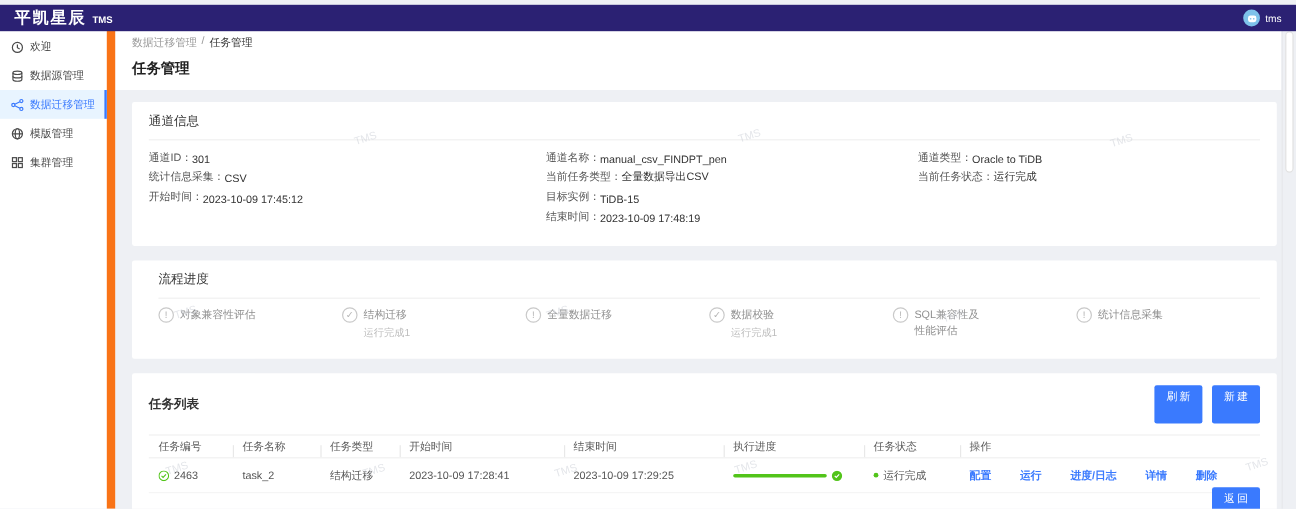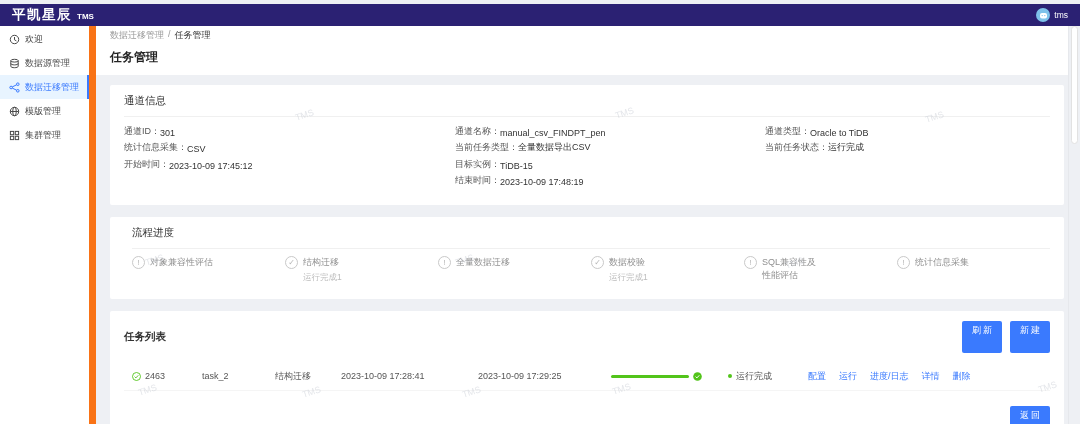--- a/index.html
+++ b/index.html
@@ -66,21 +66,21 @@
                   height:20px; align-items:center; font-size:9px; color:#595959; }
   .th { padding-left:8px; position:relative; }
   .th + .th::before { content:""; position:absolute; left:0; top:5px; height:10px; width:1px; background:#e8e8e8; }
   .c-1{width:70px}.c-2{width:73px}.c-3{width:66px}.c-4{width:137px}.c-5{width:133px}
   .c-6{width:117px}.c-7{width:80px}.c-8{flex:1}
   .table-row { display:flex; align-items:center; height:29px; border-bottom:1px solid #f5f5f5;
                font-size:9px; color:#555; }
   .td { padding-left:8px; display:flex; align-items:center; gap:4px; }
   .progress-line { width:78px; height:3px; background:#52c41a; border-radius:2px; }
   .status-dot { width:4px; height:4px; border-radius:50%; background:#52c41a; }
-  .actions { gap:13px; }
+  .actions { gap:24px;font-weight:bold; }
   .action-link { color:#3a7afe; cursor:pointer; white-space:nowrap; }
   .back-btn { position:absolute; right:14px; top:95px; }
 
   
   .wm { position:absolute; font-size:9px; color:#c9cdd5; opacity:.5; transform:rotate(-18deg);
         z-index:5; pointer-events:none; }
   .scrollbar { position:absolute; top:22px; right:0; bottom:0; width:12px; background:#eef0f4;
                border-left:1px solid #e6e8ec; z-index:30; }
   .scroll-thumb { position:absolute; top:4px; left:2px; width:7px; height:118px; background:#fff;
                   border:1px solid #e2e2e2; border-radius:5px; cursor:pointer; }
@@ -260,20 +260,30 @@
       </div>
     </div>
 
     <div class="card" id="tasks-card">
       <div class="tasks-head">
         <span class="tasks-title">任务列表</span>
         <div class="tasks-buttons">
           <button class="btn">刷新</button>
           <button class="btn">新建</button>
         </div>
+      </div>
+      <div class="table-header">
+        <span class="th c-1">任务编号</span>
+        <span class="th c-2">任务名称</span>
+        <span class="th c-3">任务类型</span>
+        <span class="th c-4">开始时间</span>
+        <span class="th c-5">结束时间</span>
+        <span class="th c-6">执行进度</span>
+        <span class="th c-7">任务状态</span>
+        <span class="th c-8">操作</span>
       </div>
       <div class="table-row">
         <span class="td c-1">
           <svg width="9" height="9" viewBox="0 0 9 9">
             <circle cx="4.5" cy="4.5" r="4" fill="none" stroke="#52c41a" stroke-width="0.9"></circle>
             <path d="M2.6 4.6l1.3 1.3 2.4-2.6" fill="none" stroke="#52c41a" stroke-width="0.9"></path>
           </svg>
           <span>2463</span>
         </span>
         <span class="td c-2">task_2</span>

